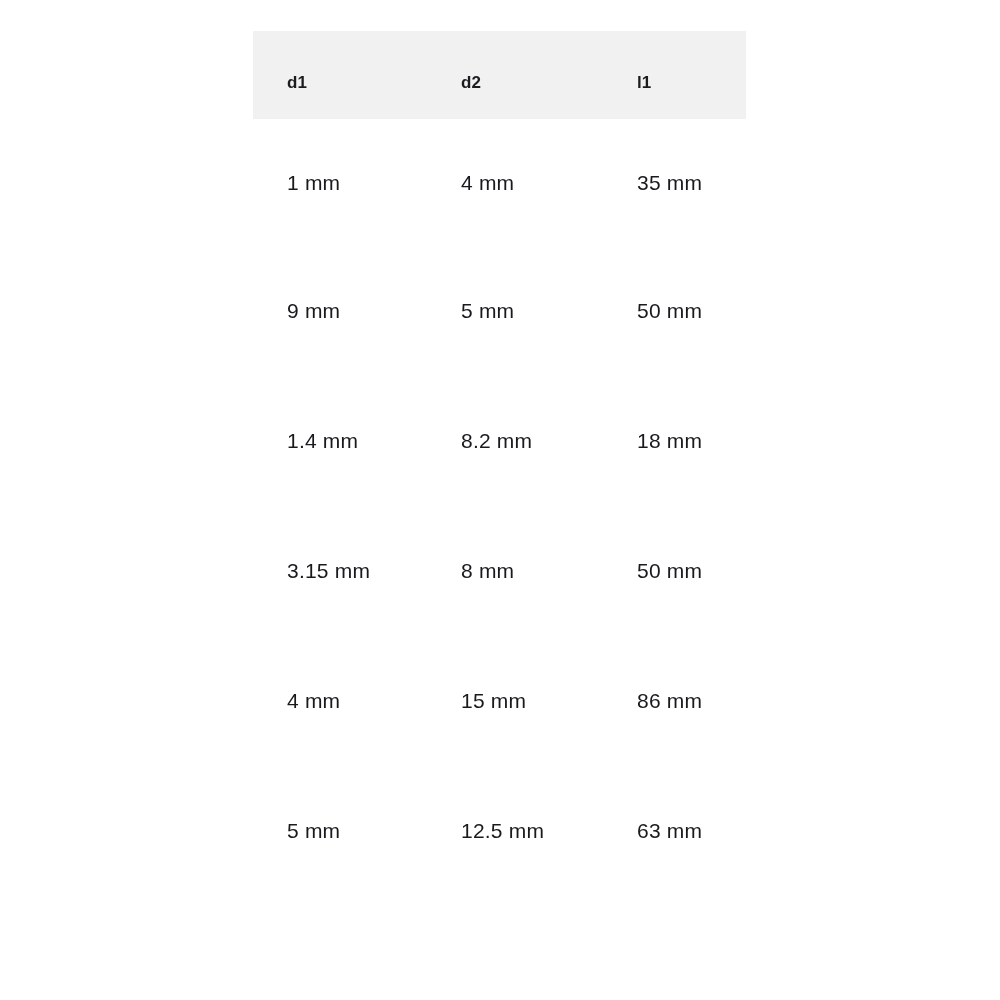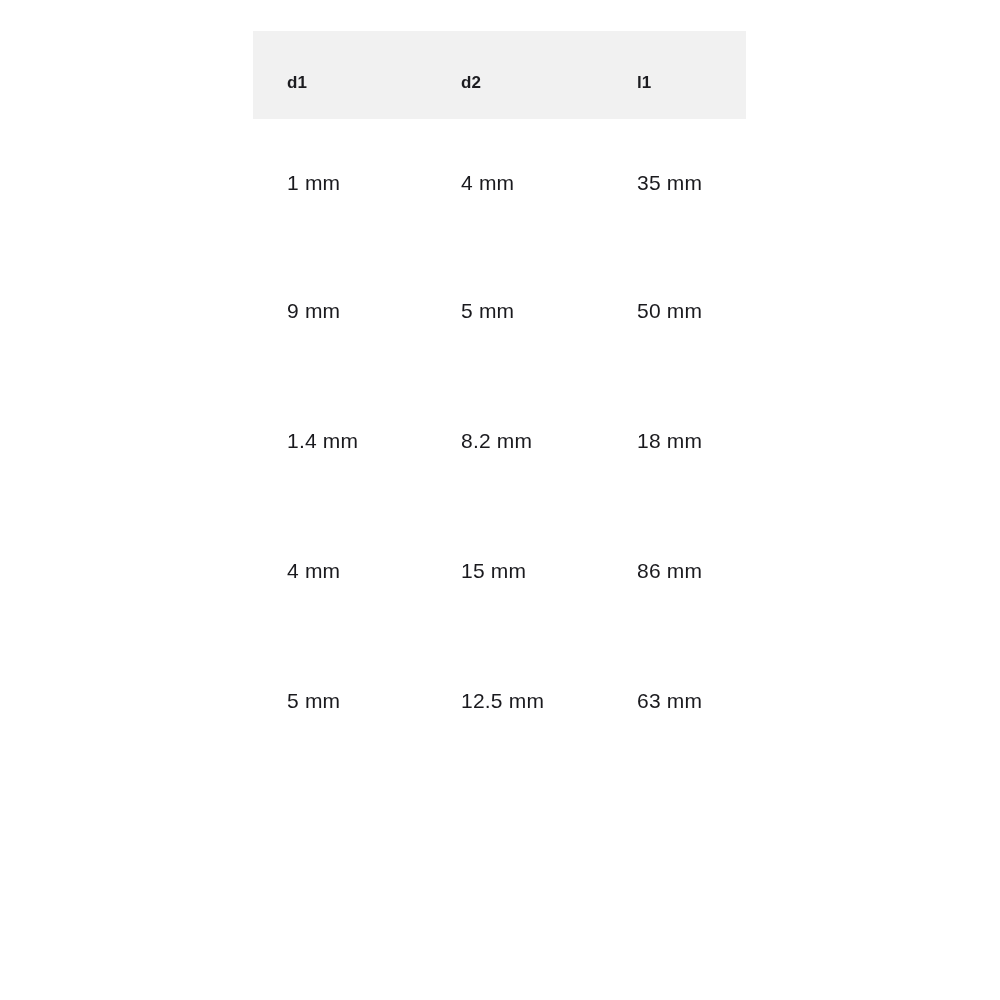--- a/index.html
+++ b/index.html
@@ -106,20 +106,25 @@
         <td>9 mm</td>
         <td>5 mm</td>
         <td>50 mm</td>
       </tr>
       <tr>
         <td>1.4 mm</td>
         <td>8.2 mm</td>
         <td>18 mm</td>
       </tr>
       <tr>
+        <td>3.15 mm</td>
+        <td>8 mm</td>
+        <td>50 mm</td>
+      </tr>
+      <tr>
         <td>4 mm</td>
         <td>15 mm</td>
         <td>86 mm</td>
       </tr>
       <tr>
         <td>5 mm</td>
         <td>12.5 mm</td>
         <td>63 mm</td>
       </tr>
     </tbody>

